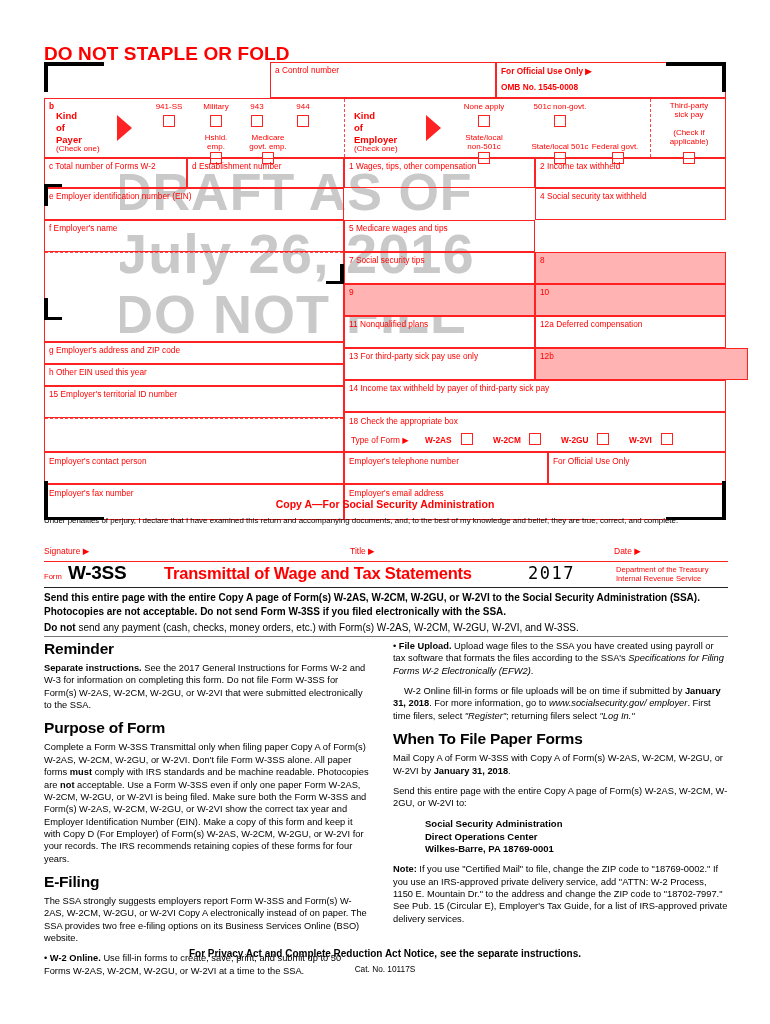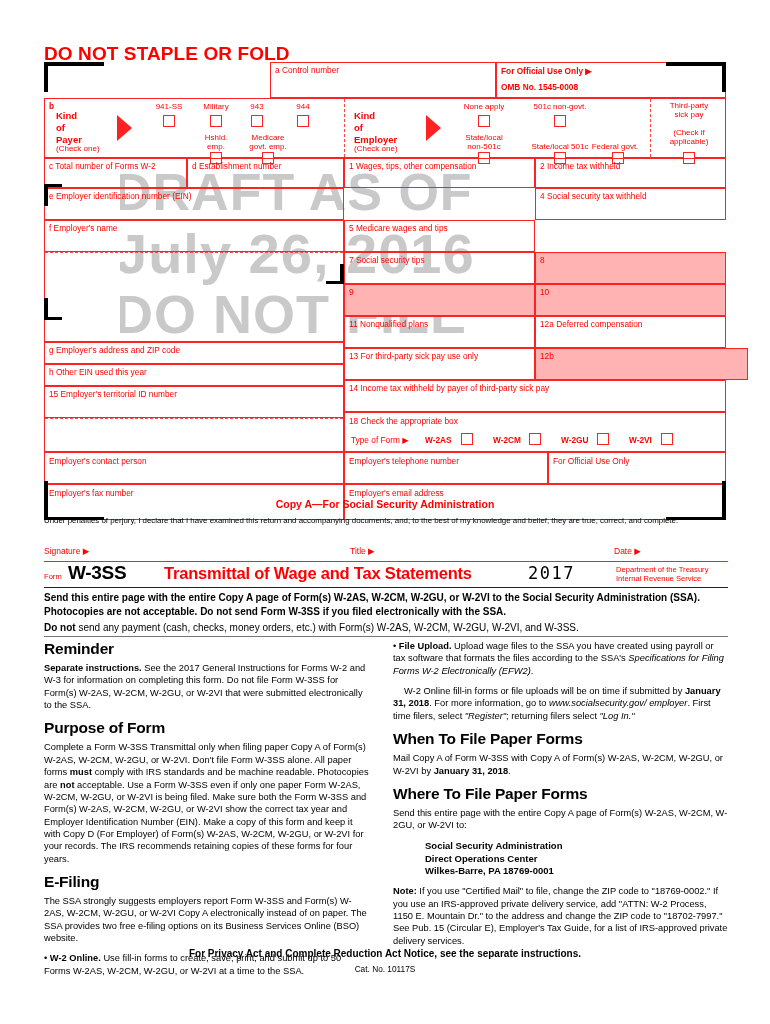--- a/index.html
+++ b/index.html
@@ -550,21 +550,20 @@
     </div>
 
     <div class="col-right">
       <p class="body"><span>• </span><b>File Upload.</b><span> Upload wage files to the SSA you have created using payroll or tax software that formats the files according to the SSA's </span><i>Specifications for Filing Forms W-2 Electronically (EFW2)</i><span>.</span></p>
 
       <p class="body indent"><span>W-2 Online fill-in forms or file uploads will be on time if submitted by </span><b>January 31, 2018</b><span>. For more information, go to </span><i>www.socialsecurity.gov/ employer</i><span>. First time filers, select </span><i>"Register"</i><span>; returning filers select </span><i>"Log In."</i></p>
 
       <h2 class="sec">When To File Paper Forms</h2>
       <p class="body"><span>Mail Copy A of Form W-3SS with Copy A of Form(s) W-2AS, W-2CM, W-2GU, or W-2VI by </span><b>January 31, 2018</b><span>.</span></p>
 
-      <h2 class="sec sp-top">Where To File Paper Forms</h2>
       <p class="body">Send this entire page with the entire Copy A page of Form(s) W-2AS, W-2CM, W-2GU, or W-2VI to:</p>
       <div class="addr">
         <div>Social Security Administration</div>
         <div>Direct Operations Center</div>
         <div>Wilkes-Barre, PA 18769-0001</div>
       </div>
       <p class="body"><b>Note:</b><span>  If you use "Certified Mail" to file, change the ZIP code to "18769-0002." If you use an IRS-approved private delivery service, add "ATTN: W-2 Process, 1150 E. Mountain Dr." to the address and change the ZIP code to "18702-7997." See Pub. 15 (Circular E), Employer's Tax Guide, for a list of IRS-approved private delivery services.</span></p>
     </div>
   </div>
 

